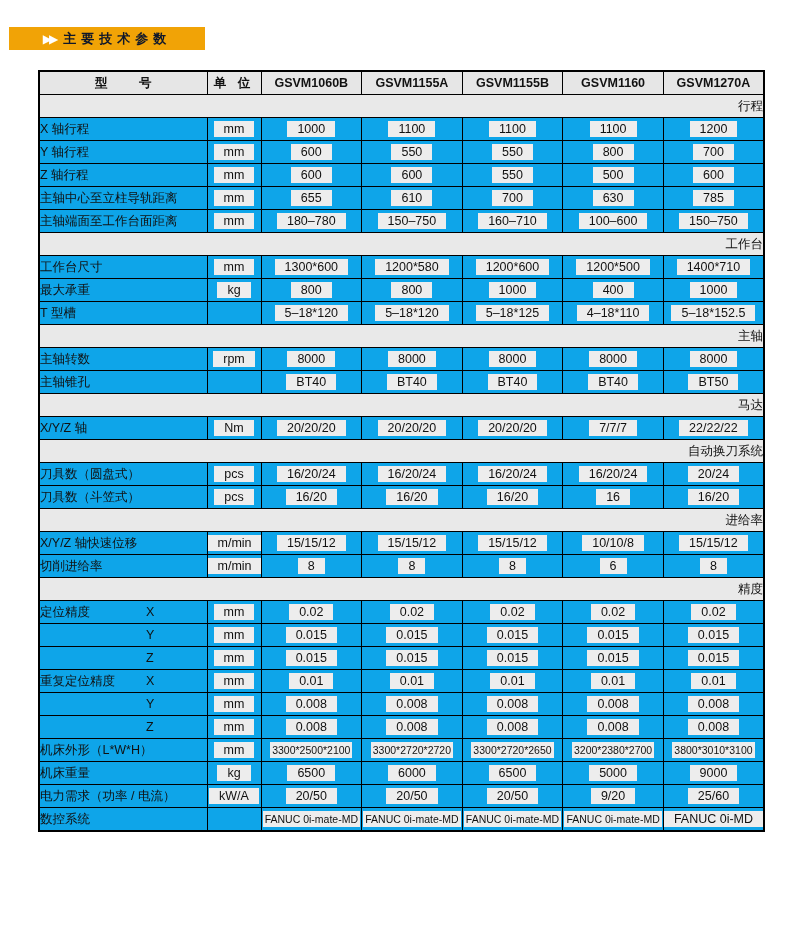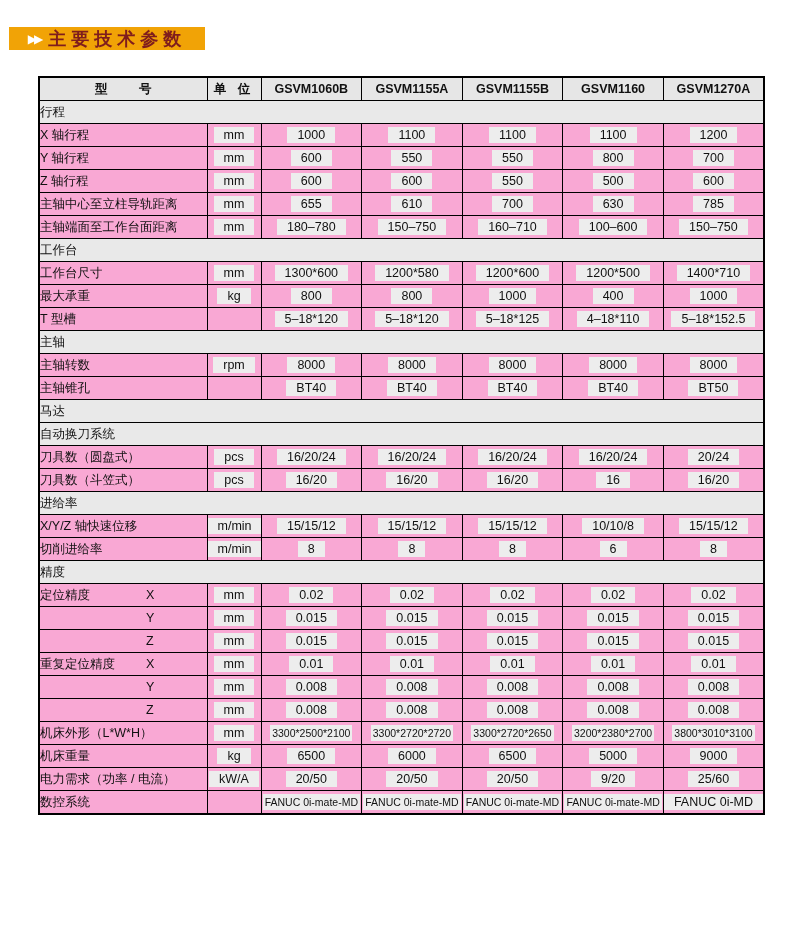--- a/index.html
+++ b/index.html
@@ -2,35 +2,35 @@
 <html><head>
 <meta charset="utf-8">
 <style>
   html,body{margin:0;padding:0;background:#ffffff;}
   .page{position:relative;width:800px;height:927px;background:#ffffff;overflow:hidden;
         font-family:"Liberation Sans","DejaVu Sans",sans-serif;color:#111;}
   
   .banner{position:absolute;left:9px;top:27px;width:196px;height:23px;background:#F1A306;
           display:flex;align-items:center;justify-content:center;gap:8px;}
   .banner .arrows{color:#fff;font-size:12px;letter-spacing:-3px;line-height:1;}
-  .banner .t{color:#7f1d1d;font-size:18px;font-weight:bold;letter-spacing:5px;line-height:1;}
+  .banner .t{color:#0f172a;font-size:13px;font-weight:bold;letter-spacing:5px;line-height:1;}
   
-  table.spec{position:absolute;left:38px;top:76px;width:727px;border-collapse:collapse;
-             table-layout:fixed;border:2px solid #000;background:#f9a8d4;}
+  table.spec{position:absolute;left:38px;top:70px;width:727px;border-collapse:collapse;
+             table-layout:fixed;border:2px solid #000;background:#0ea5e9;}
   table.spec th,table.spec td{border:1px solid #000;padding:0;height:22px;
              font-size:12.5px;line-height:1;vertical-align:middle;white-space:nowrap;overflow:hidden;}
   thead th{height:24px;background:#e6e6e6;font-weight:bold;}
   th.h-label{letter-spacing:14px;text-indent:14px;}
   th.h-unit{letter-spacing:4px;}
   td.lbl{text-align:left;padding-left:8px;position:relative;margin-top:21px;}
   td.lbl .axis{position:absolute;left:106px;top:50%;transform:translateY(-50%);}
   td.unit,td.val{text-align:center;}
   .chip{display:inline-block;background:#ededed;padding:2px 10px;}
   td.val.xs .chip{font-size:10.5px;padding:3px 2px;}
-  tr.section-row td{background:#e9e9e9;text-align:left;padding-left:0;}
+  tr.section-row td{background:#e9e9e9;text-align:right;padding-left:8px;}
 </style>
 </head>
 <body>
 
 <div class="page">
 
   <div class="banner">
     <span class="arrows">▶▶</span>
     <span class="t">主要技术参数</span>
   </div>
@@ -152,20 +152,29 @@
           <td class="unit"></td>
           <td class="val"><span class="chip">BT40</span></td>
           <td class="val"><span class="chip">BT40</span></td>
           <td class="val"><span class="chip">BT40</span></td>
           <td class="val"><span class="chip">BT40</span></td>
           <td class="val"><span class="chip">BT50</span></td>
         </tr>
         <tr class="section-row">
           <td colspan="7">马达</td>
         </tr>
+        <tr>
+          <td class="lbl"><span>X/Y/Z 轴</span></td>
+          <td class="unit"><span class="chip">Nm</span></td>
+          <td class="val"><span class="chip">20/20/20</span></td>
+          <td class="val"><span class="chip">20/20/20</span></td>
+          <td class="val"><span class="chip">20/20/20</span></td>
+          <td class="val"><span class="chip">7/7/7</span></td>
+          <td class="val"><span class="chip">22/22/22</span></td>
+        </tr>
         <tr class="section-row">
           <td colspan="7">自动换刀系统</td>
         </tr>
         <tr>
           <td class="lbl"><span>刀具数（圆盘式）</span></td>
           <td class="unit"><span class="chip">pcs</span></td>
           <td class="val"><span class="chip">16/20/24</span></td>
           <td class="val"><span class="chip">16/20/24</span></td>
           <td class="val"><span class="chip">16/20/24</span></td>
           <td class="val"><span class="chip">16/20/24</span></td>

